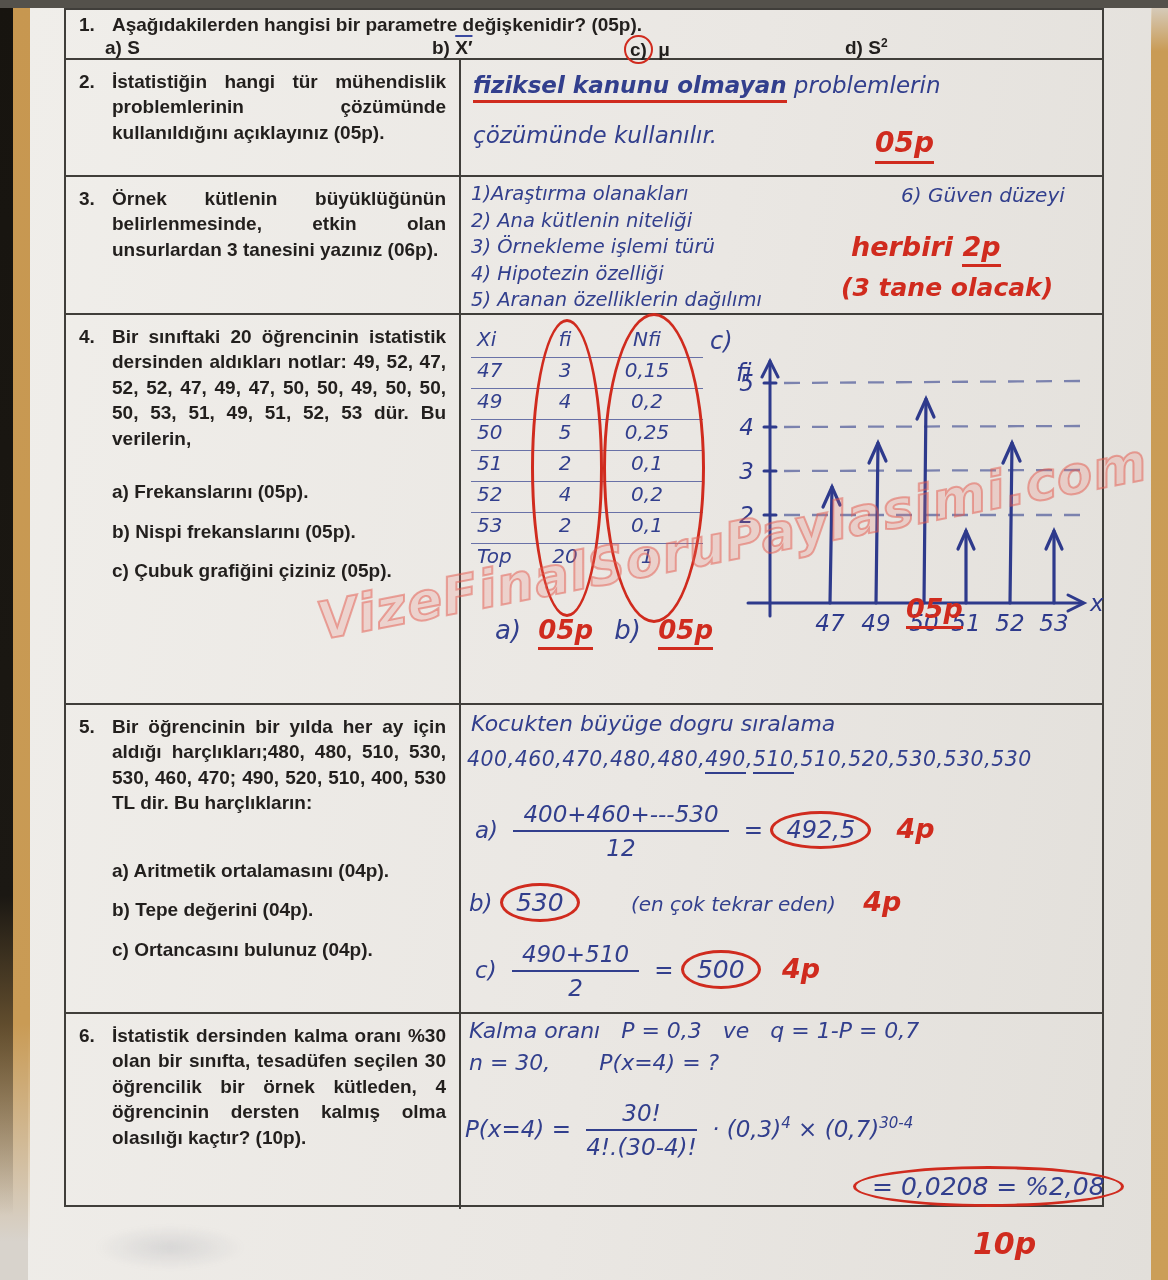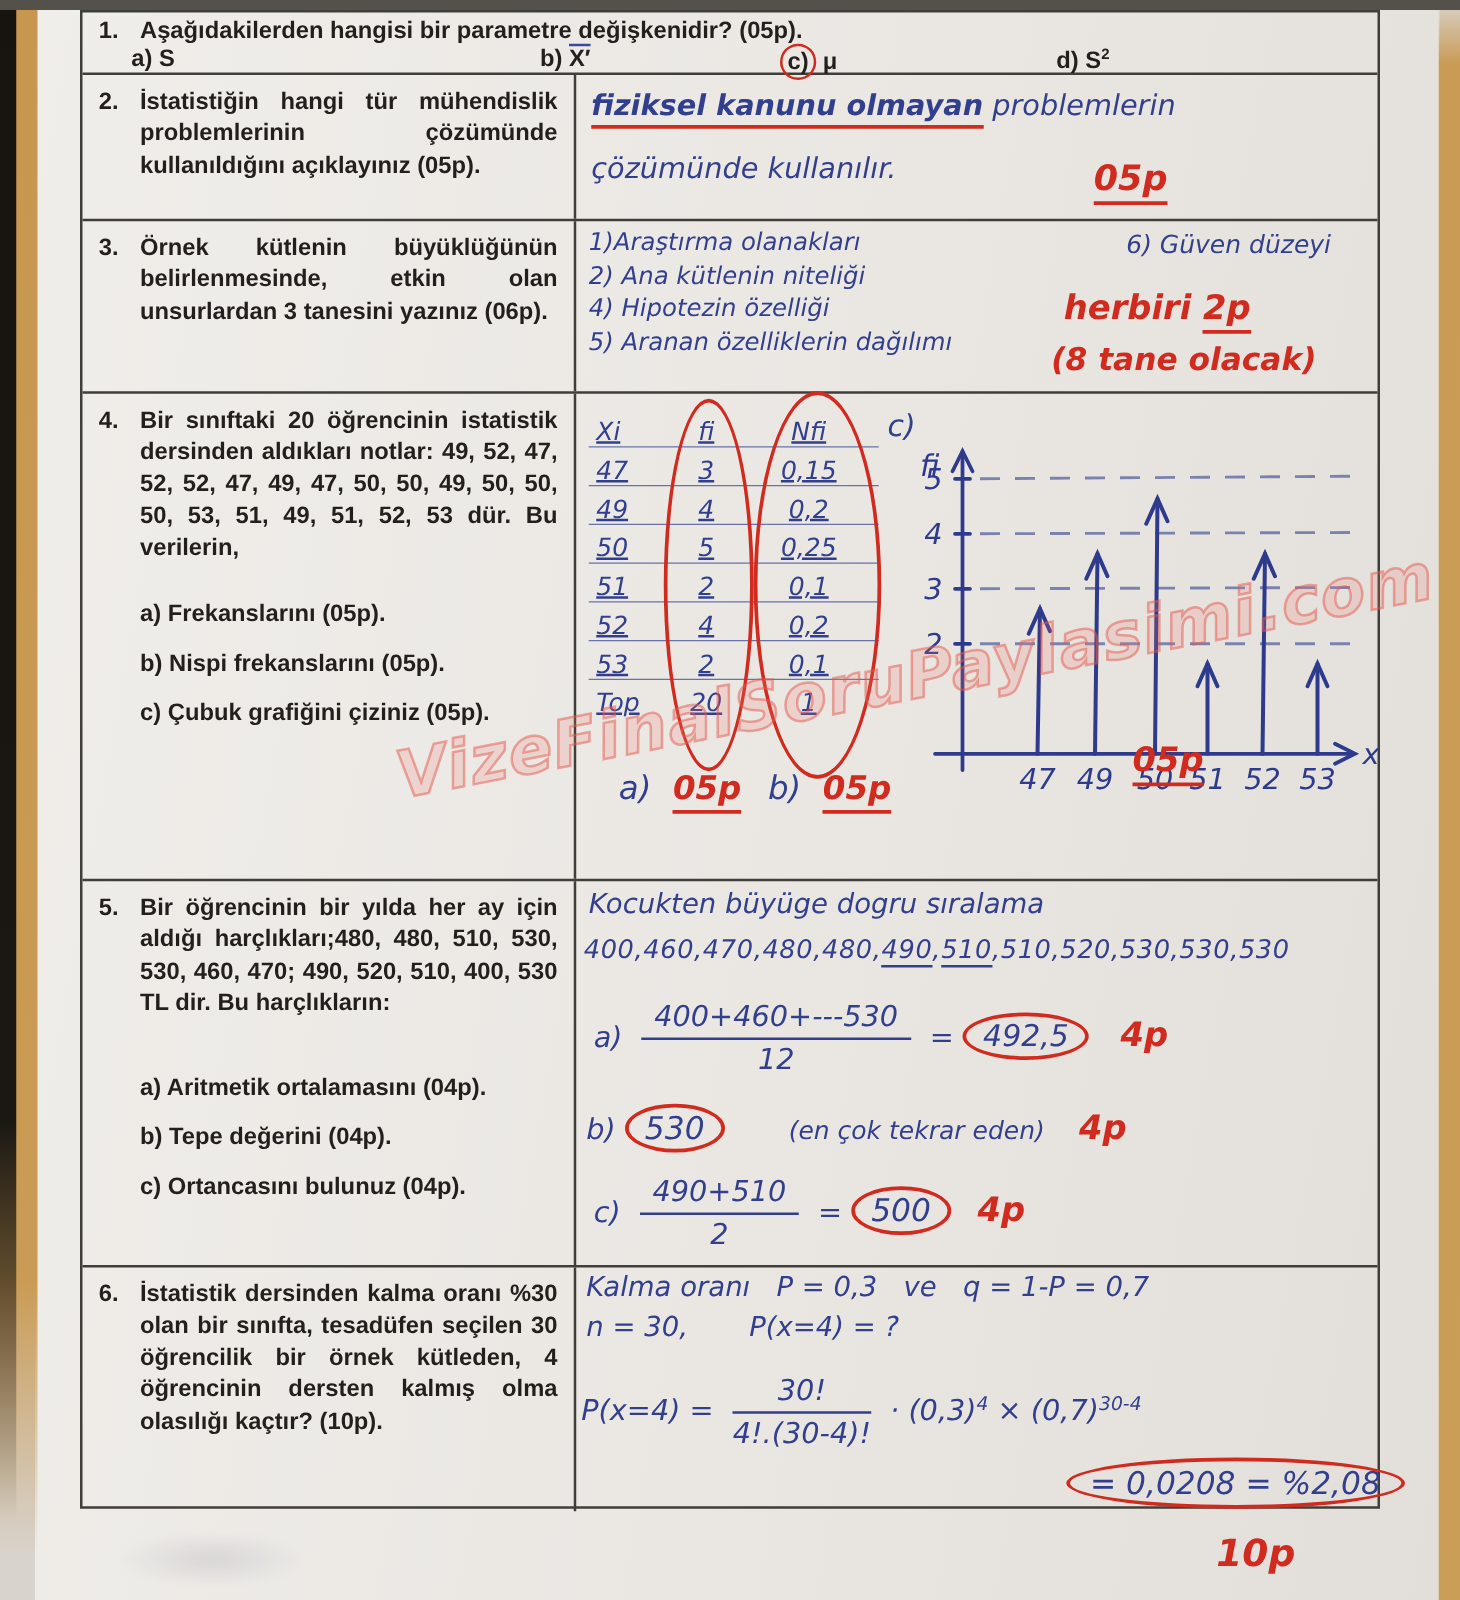--- a/index.html
+++ b/index.html
@@ -52,22 +52,22 @@
   .u-red{border-bottom:3px solid #d02b1e;padding-bottom:2px;font-weight:bold;}
   .u-blue{border-bottom:2.5px solid #323f8d;padding-bottom:1px;text-align:center;}
   .circle-red{display:inline-block;border:3px solid #d02b1e;border-radius:50%;padding:2px 13px;}
   .circ-label{display:inline-block;border:2.5px solid #d02b1e;border-radius:50%;padding:0 4px;}
   .frac{display:inline-block;text-align:center;vertical-align:middle;margin:0 8px;}
   .frac .num{display:block;border-bottom:2.5px solid #323f8d;padding:0 10px 3px;}
   .frac .den{display:block;padding-top:3px;}
 
   
   .htable{position:absolute;left:8px;top:12px;width:232px;}
-  .hrow{display:flex;height:30px;align-items:flex-end;border-bottom:1.7px solid rgba(50,63,141,.7);
-    font:italic 20px "DejaVu Sans",sans-serif;color:#323f8d;text-decoration:underline;}
+  .hrow{display:flex;height:30px;align-items:flex-start;border-bottom:1.7px solid rgba(50,63,141,.7);
+    font:italic 20px "DejaVu Sans",sans-serif;color:#323f8d;}
   .hrow:last-child{border-bottom:none;}
   .hc1{width:62px;padding-left:6px;box-sizing:border-box;}
   .hc2{width:64px;text-align:center;}
   .hc3{width:100px;text-align:center;}
   .oval{position:absolute;border:3.5px solid #d02b1e;border-radius:50%;}
 
   
   .chartbox{position:absolute;left:245px;top:16px;width:398px;height:318px;}
   .chartbox svg{position:absolute;left:0;top:0;}
   .chart-c-label{position:absolute;left:2px;top:-4px;font:italic 24px "DejaVu Sans",sans-serif;color:#323f8d;}
@@ -127,28 +127,29 @@
 
     <div class="row row3">
       <div class="qcell print">
         <b class="qnum">3.</b>
         <span>Örnek kütlenin büyüklüğünün belirlenmesinde, etkin olan unsurlardan 3 tanesini yazınız </span><b class="pts">(06p).</b>
       </div>
       <div class="acell">
         <div class="hb abs" style="left:8px;top:4px;font-size:19.5px;line-height:26.5px">
           <div>1)Araştırma olanakları</div>
           <div>2) Ana kütlenin niteliği</div>
+          <div>3) Örnekleme işlemi türü</div>
           <div>4) Hipotezin özelliği</div>
           <div>5) Aranan özelliklerin dağılımı</div>
         </div>
         <div class="hb abs" style="left:438px;top:6px;font-size:20px">6) Güven düzeyi</div>
         <div class="hr abs" style="left:388px;top:54px;font-size:27px">
           <span>herbiri </span><span class="u-red">2p</span>
         </div>
-        <div class="hr abs" style="left:378px;top:96px;font-size:25px">(8 tane olacak)</div>
+        <div class="hr abs" style="left:378px;top:96px;font-size:25px">(3 tane olacak)</div>
       </div>
     </div>
 
     <div class="row row4">
       <div class="qcell print">
         <b class="qnum">4.</b>
         <span>Bir sınıftaki 20 öğrencinin istatistik dersinden aldıkları notlar: 49, 52, 47, 52, 52, 47, 49, 47, 50, 50, 49, 50, 50, 50, 53, 51, 49, 51, 52, 53 dür. Bu verilerin,</span>
         <div class="subq" style="margin-top:28px"><b>a)</b> <span>Frekanslarını (05p).</span></div>
         <div class="subq"><b>b)</b> <span>Nispi frekanslarını (05p).</span></div>
         <div class="subq"><b>c)</b> <span>Çubuk grafiğini çiziniz (05p).</span></div>

